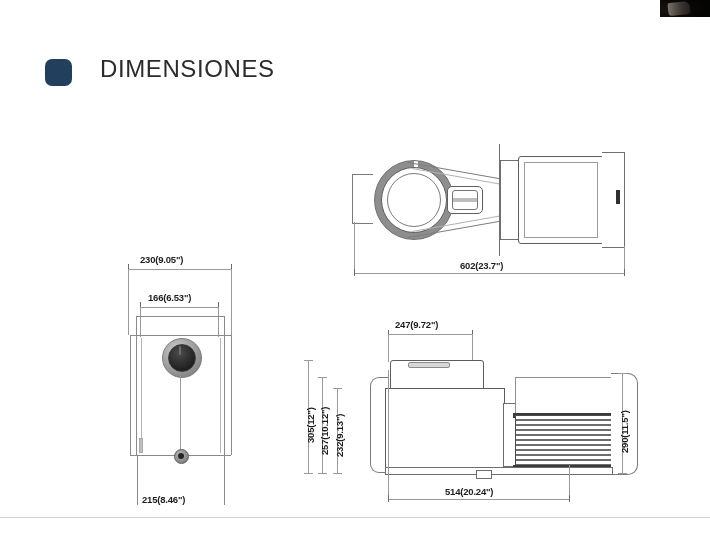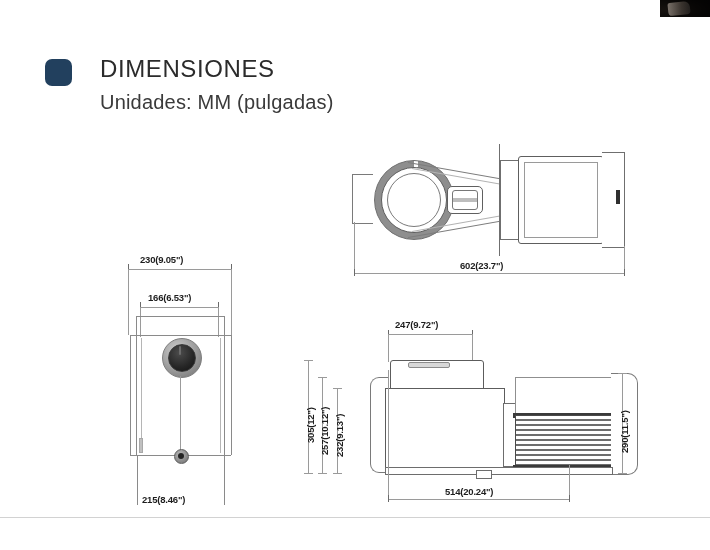--- a/index.html
+++ b/index.html
@@ -136,21 +136,20 @@
 </style>
 </head>
 <body>
 
 <div class="slide">
 
   <div class="photo-frag"></div>
 
   <div class="hdr-bullet"></div>
   <div class="hdr-title">DIMENSIONES</div>
-  <div class="hdr-sub">Unidades: MM (pulgadas)</div>
 
   <div id="front-view">
 
     <div class="dim-txt" style="left:30px;top:4px;">230(9.05")</div>
     <div class="ln h thin" style="left:18px;top:19px;width:104px;"></div>
     <div class="tick" style="left:18px;top:14px;"></div>
     <div class="tick" style="left:121px;top:14px;"></div>
     <div class="ln v thin" style="left:18px;top:19px;height:66px;"></div>
     <div class="ln v thin" style="left:121px;top:19px;height:66px;"></div>
 

